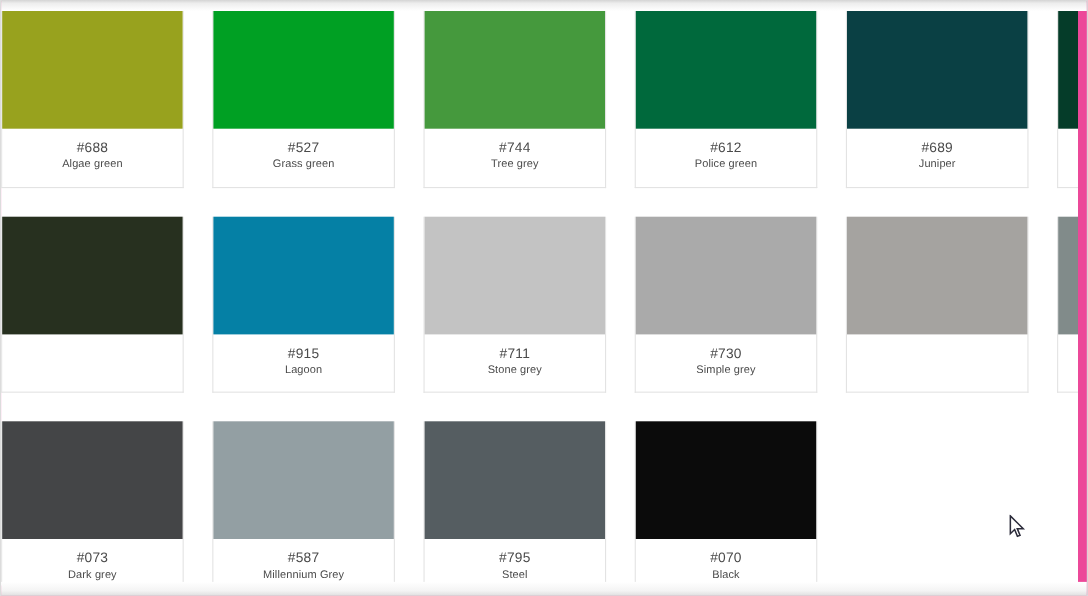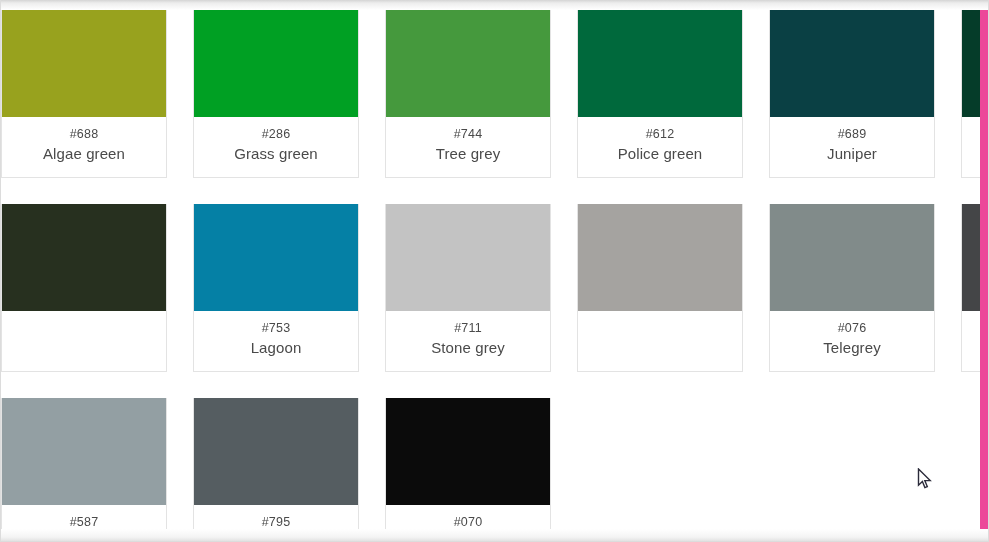--- a/index.html
+++ b/index.html
@@ -96,21 +96,21 @@
 
   .swatch-code {
     display: block;
     font-size: 12.5px;
     color: #4a4a4a;
     letter-spacing: .2px;
   }
 
   .swatch-name {
     display: block;
-    font-size: 15px;
+    font-size: 10px;
     color: #4a4a4a;
     letter-spacing: .1px;
   }
 
   
   #mouse-cursor {
     position: absolute;
     pointer-events: none;
     z-index: 50;
   }
@@ -125,21 +125,21 @@
         <div class="swatch-card">
           <div class="swatch-colour" style="background-color: rgb(152, 162, 30);"></div>
           <div class="swatch-caption">
             <span class="swatch-code">#688</span>
             <span class="swatch-name">Algae green</span>
           </div>
         </div>
         <div class="swatch-card">
           <div class="swatch-colour" style="background-color: rgb(0, 160, 35);"></div>
           <div class="swatch-caption">
-            <span class="swatch-code">#286</span>
+            <span class="swatch-code">#527</span>
             <span class="swatch-name">Grass green</span>
           </div>
         </div>
         <div class="swatch-card">
           <div class="swatch-colour" style="background-color: rgb(69, 153, 61);"></div>
           <div class="swatch-caption">
             <span class="swatch-code">#744</span>
             <span class="swatch-name">Tree grey</span>
           </div>
         </div>
@@ -163,29 +163,36 @@
             <span class="swatch-code">#622</span>
             <span class="swatch-name">Fir tree green</span>
           </div>
         </div>
         <div class="swatch-card">
           <div class="swatch-colour" style="background-color: rgb(39, 48, 31);"></div>
         </div>
         <div class="swatch-card">
           <div class="swatch-colour" style="background-color: rgb(5, 128, 165);"></div>
           <div class="swatch-caption">
-            <span class="swatch-code">#753</span>
+            <span class="swatch-code">#915</span>
             <span class="swatch-name">Lagoon</span>
           </div>
         </div>
         <div class="swatch-card">
           <div class="swatch-colour" style="background-color: rgb(195, 195, 195);"></div>
           <div class="swatch-caption">
             <span class="swatch-code">#711</span>
             <span class="swatch-name">Stone grey</span>
+          </div>
+        </div>
+        <div class="swatch-card">
+          <div class="swatch-colour" style="background-color: rgb(170, 170, 170);"></div>
+          <div class="swatch-caption">
+            <span class="swatch-code">#730</span>
+            <span class="swatch-name">Simple grey</span>
           </div>
         </div>
         <div class="swatch-card">
           <div class="swatch-colour" style="background-color: rgb(165, 163, 160);"></div>
         </div>
         <div class="swatch-card">
           <div class="swatch-colour" style="background-color: rgb(129, 139, 138);"></div>
           <div class="swatch-caption">
             <span class="swatch-code">#076</span>
             <span class="swatch-name">Telegrey</span>

